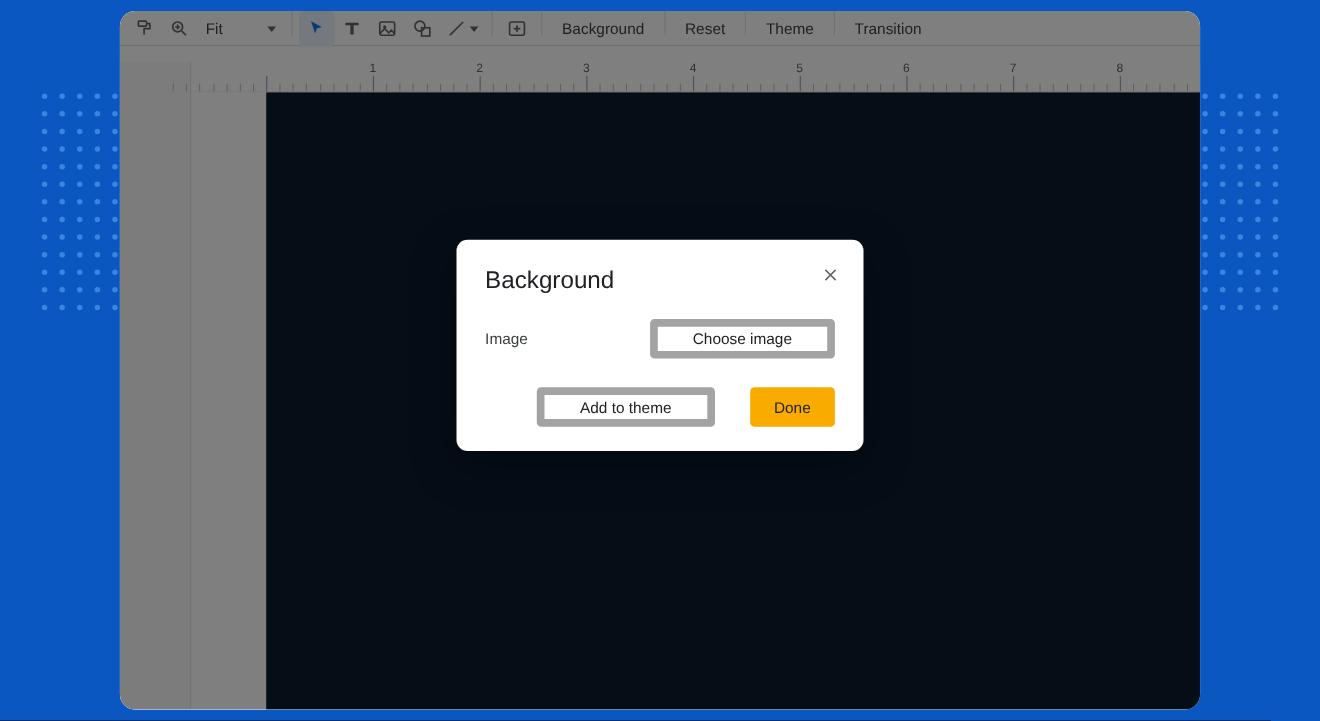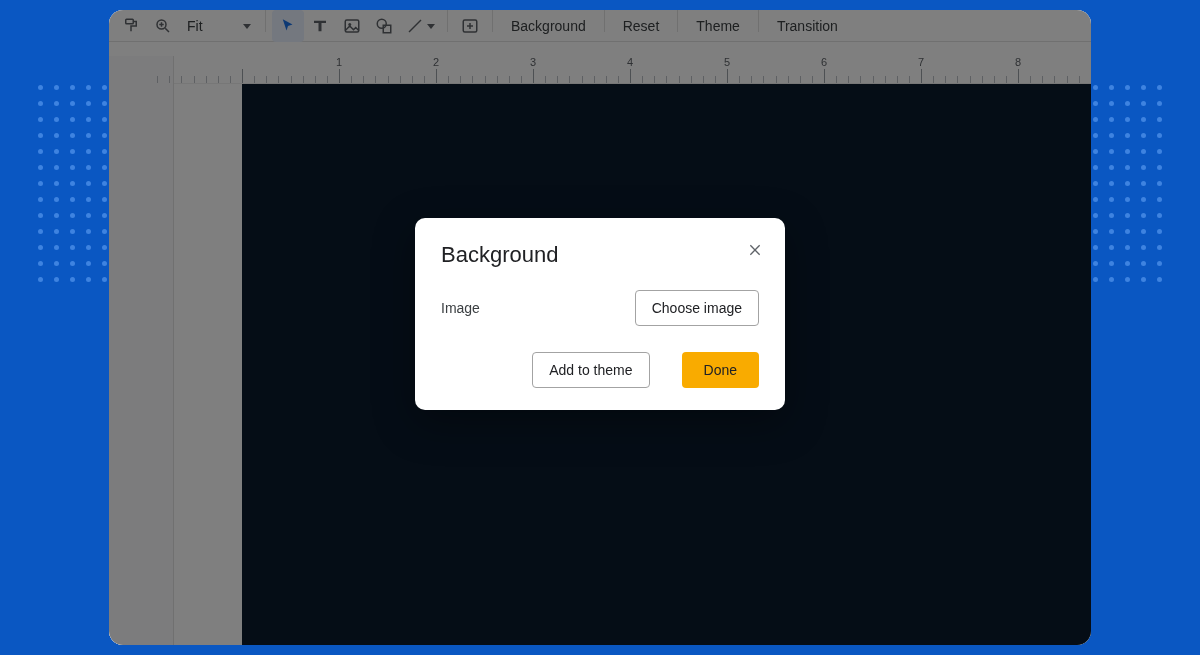--- a/index.html
+++ b/index.html
@@ -77,21 +77,21 @@
     color: #5f6368; cursor: pointer; border-radius: 50%; }
   .row { display: flex; align-items: center; justify-content: space-between; margin-bottom: 18px; }
   .row-label { font-size: 14px; color: #3c4043; }
   .color-btn {
     display: inline-flex; align-items: center; gap: 6px; height: 34px; padding: 0 8px;
     border: 1px solid #dadce0; border-radius: 4px; background: #fff; cursor: pointer;
   }
   .color-swatch { width: 20px; height: 20px; border-radius: 50%; background: #0a3d6b; }
   .drop-caret { width: 0; height: 0; border-left: 4px solid transparent; border-right: 4px solid transparent; border-top: 5px solid #5f6368; }
   .ghost-btn {
-    height: 36px; padding: 0 16px; border: 1px solid #a3a3a3; border-radius: 4px;
+    height: 36px; padding: 0 32px; border: 7px solid #a3a3a3; border-radius: 4px;
     background: #fff; color: #202124; font-size: 14px; cursor: pointer;
     font-weight: 500;
   }
   .actions { display: flex; justify-content: flex-end; gap: 32px; margin-top: 26px; }
   .primary-btn {
     height: 36px; padding: 0 22px; border: none; border-radius: 4px;
     background: #f9ab00; color: #202124; font-size: 14px; font-weight: 500; cursor: pointer;
   }
 </style>
 </head>

